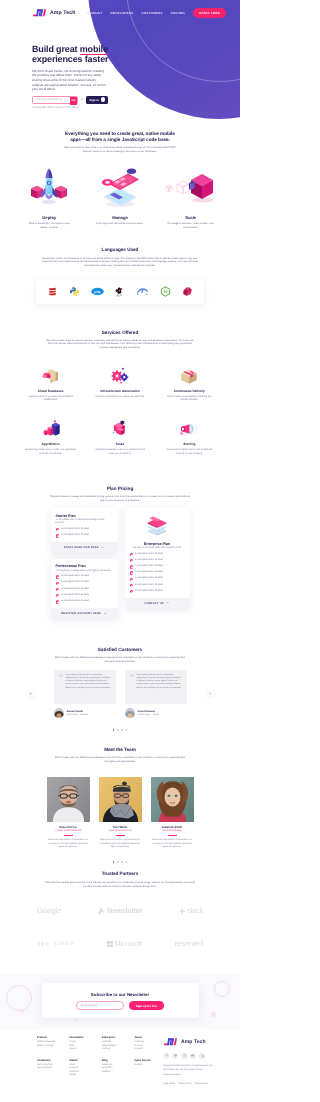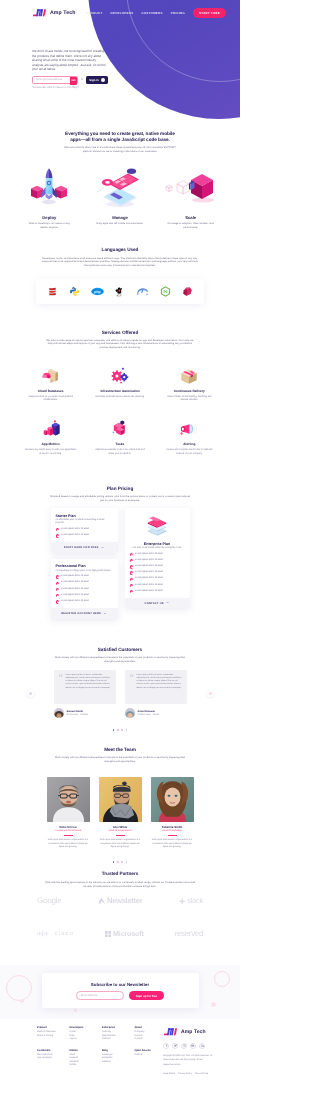--- a/index.html
+++ b/index.html
@@ -79,21 +79,21 @@
 .team-row{display:flex;gap:9px;justify-content:center;margin-top:13px}
 .tm{width:43px}
 .tm-ph{width:43px;height:45px;border-radius:1px;overflow:hidden;position:relative}
 .tm-n{font-size:2.9px;font-weight:700;color:#2b2450;text-align:center;margin-top:3px}
 .tm-r{font-size:2.3px;color:#ff2f80;text-align:center;margin-top:1px}
 .tm-line{width:9px;height:.8px;background:#ff2f80;margin:3.5px auto 0}
 .tm-b{font-size:2.2px;line-height:3.3px;color:#868199;text-align:center;margin-top:3.5px}
 
 
 .part-head{padding-top:8px}
-.part-row{display:flex;align-items:center;margin-top:8px;padding:0 37px;justify-content:space-between}
+.part-row{display:flex;align-items:center;margin-top:18px;padding:0 37px;justify-content:space-between}
 .part-row+.part-row{margin-top:24px}
 .plogo{color:#dcdae3;font-weight:400;display:flex;align-items:center;gap:1.6px;white-space:nowrap}
 
 
 .news{margin-top:27px;background:#faf9fc;padding:8px 0 11.5px;position:relative;overflow:hidden}
 .news-card{position:relative;z-index:3;margin:0 auto;width:157px;background:#fff;border-radius:2.5px;box-shadow:0 1.5px 8px rgba(70,50,130,.08);padding:8.5px 0 8px;text-align:center}
 .news-h{font-size:4.4px;font-weight:700;color:#231d52}
 .news-form{margin-top:4.6px;display:flex;justify-content:center;gap:5px;align-items:center}
 .news-in{width:48px;height:8.5px;border:.7px solid #f3a8c4;border-radius:4.25px;display:flex;align-items:center;padding-left:4px;font-size:2.6px;color:#b9a8c4}
 .news-btn{height:8.5px;background:#ff2176;color:#fff;border-radius:4.25px;display:flex;align-items:center;padding:0 7px;font-size:2.9px;font-weight:600}
@@ -167,20 +167,21 @@
       <nav>
         <a href="#">PRODUCT</a>
         <a href="#">DEVELOPERS</a>
         <a href="#">CUSTOMERS</a>
         <a href="#">PRICING</a>
         <a href="#" class="nav-cta">START FREE</a>
       </nav>
     </header>
 
     <div class="hero-body">
+      <h1><span>Build great </span><span class="hl">mobile</span><br><span>experiences faster</span></h1>
       <p class="hero-p">We don't chase trends, we're recognised for creating the products that define them. We're not shy about sharing what some of the most trusted industry analysts are saying about Amptec. Just ask. Or enrich your email below.</p>
       <div class="hero-form">
         <div class="mailbox">
           <span>name@email.address</span>
           <div class="go">GO</div>
         </div>
         <span class="orlab">or</span>
         <div class="signin">
           <span>Sign in</span>
           <span class="circ"></span>
@@ -737,21 +738,21 @@
             <rect x="4" y="3.5" width="1.6" height="9" rx=".8"></rect>
             <rect x="8" y="6" width="1.6" height="4" rx=".8"></rect>
             <rect x="12" y="1" width="1.6" height="14" rx=".8"></rect>
             <rect x="16" y="6" width="1.6" height="4" rx=".8"></rect>
             <rect x="20" y="3.5" width="1.6" height="9" rx=".8"></rect>
             <rect x="24" y="6" width="1.6" height="4" rx=".8"></rect>
           </g>
         </svg>
         <span>cisco</span>
       </span>
-    <span class="plogo" style="font-size:7.2px;letter-spacing:-.2px;font-weight:700">
+    <span class="plogo" style="font-size:7.2px;letter-spacing:-.2px;font-weight:400">
         <svg width="6.2" height="6.2" viewBox="0 0 16 16">
           <g fill="#d6d4df">
             <rect x="0" y="0" width="7" height="7"></rect>
             <rect x="9" y="0" width="7" height="7"></rect>
             <rect x="0" y="9" width="7" height="7"></rect>
             <rect x="9" y="9" width="7" height="7"></rect>
           </g>
         </svg>
         <span>Microsoft</span>
       </span>

